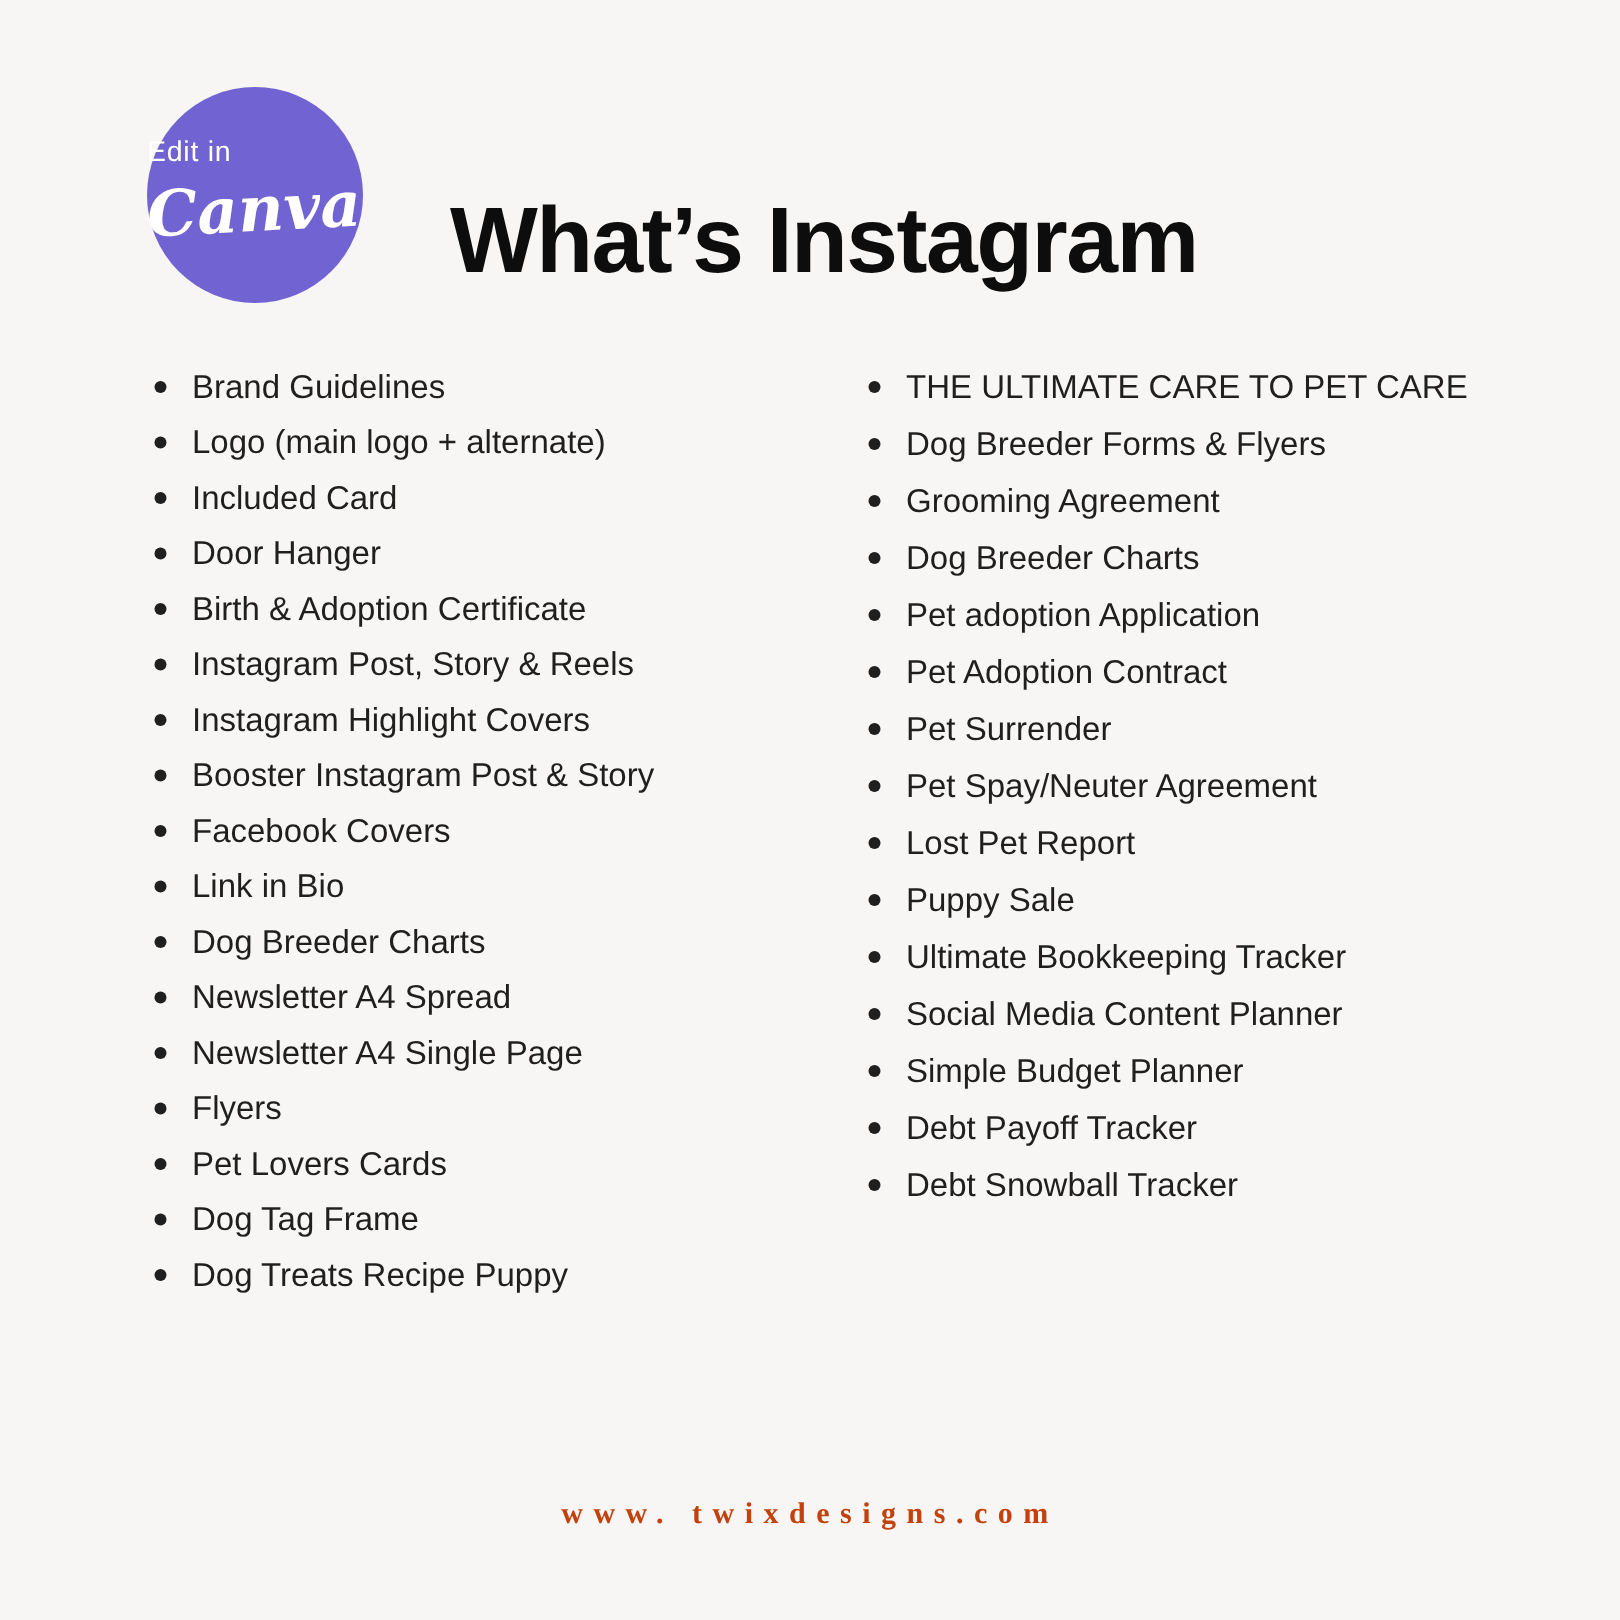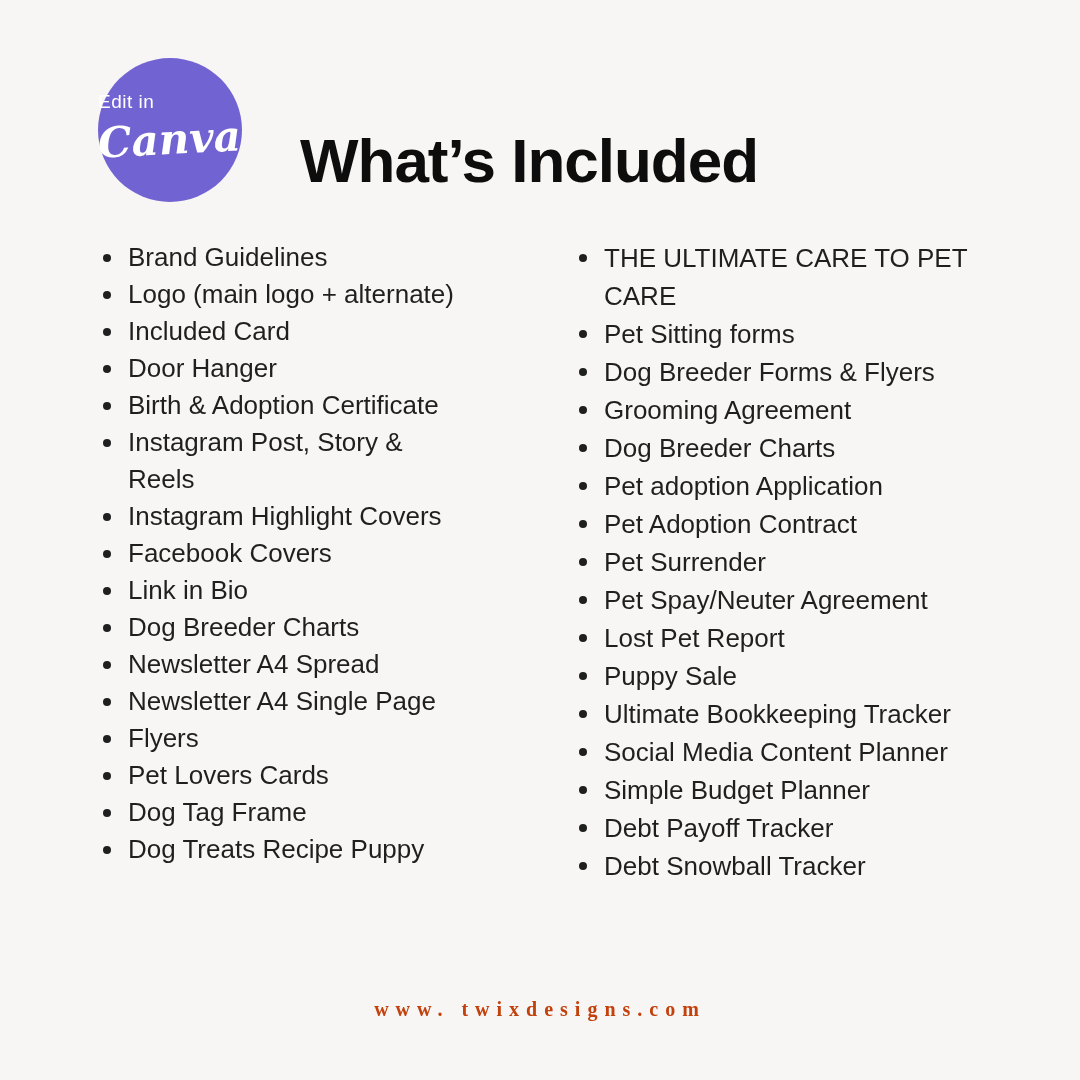--- a/index.html
+++ b/index.html
@@ -19,21 +19,21 @@
     font-size:42px;line-height:1.1;margin-top:6px;transform:rotate(-3deg);
   }
   
   .title{
     position:absolute;left:300px;top:86px;
     font-size:62px;font-weight:800;letter-spacing:-1px;color:#0d0d0d;
     line-height:1.05;white-space:nowrap;
   }
   
   .col{position:absolute;top:239px;}
-  .col ul{list-style:none;margin:0;padding:0;font-size:26px;color:#1f1f1f;}
+  .col ul{list-style:none;margin:0;padding:0;font-size:22px;color:#1f1f1f;}
   .col-left{left:100px;width:356px;}
   .col-right{left:576px;width:420px;}
   .col li{position:relative;padding-left:28px;}
   .col-left li{line-height:37px;}
   .col-right li{line-height:38px;}
   .col li::before{
     content:"";position:absolute;left:3px;top:15px;width:8px;height:8px;
     border-radius:50%;background:#1f1f1f;
   }
   
@@ -46,47 +46,47 @@
 </head>
 <body>
 
 <div class="canvas">
 
   <div class="badge">
     <span class="editin">Edit in</span>
     <span class="canva">Canva</span>
   </div>
 
-  <h1 class="title">What’s Included</h1>
+  <h1 class="title">What’s Instagram</h1>
 
   <div class="col col-left">
     <ul>
         <li>Brand Guidelines</li>
         <li>Logo (main logo + alternate)</li>
         <li>Included Card</li>
         <li>Door Hanger</li>
         <li>Birth &amp; Adoption Certificate</li>
         <li>Instagram Post, Story &amp; Reels</li>
         <li>Instagram Highlight Covers</li>
+        <li>Booster Instagram Post &amp; Story</li>
         <li>Facebook Covers</li>
         <li>Link in Bio</li>
         <li>Dog Breeder Charts</li>
         <li>Newsletter A4 Spread</li>
         <li>Newsletter A4 Single Page</li>
         <li>Flyers</li>
         <li>Pet Lovers Cards</li>
         <li>Dog Tag Frame</li>
         <li>Dog Treats Recipe Puppy</li>
       </ul>
   </div>
 
   <div class="col col-right">
     <ul>
         <li>THE ULTIMATE CARE TO PET CARE</li>
-        <li>Pet Sitting forms</li>
         <li>Dog Breeder Forms &amp; Flyers</li>
         <li>Grooming Agreement</li>
         <li>Dog Breeder Charts</li>
         <li>Pet adoption Application</li>
         <li>Pet Adoption Contract</li>
         <li>Pet Surrender</li>
         <li>Pet Spay/Neuter Agreement</li>
         <li>Lost Pet Report</li>
         <li>Puppy Sale</li>
         <li>Ultimate Bookkeeping Tracker</li>

